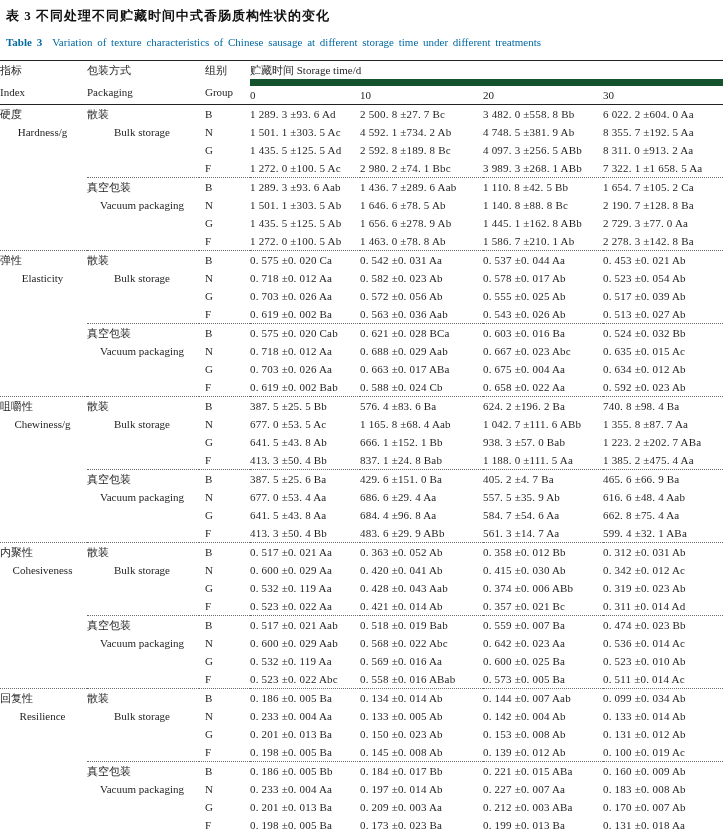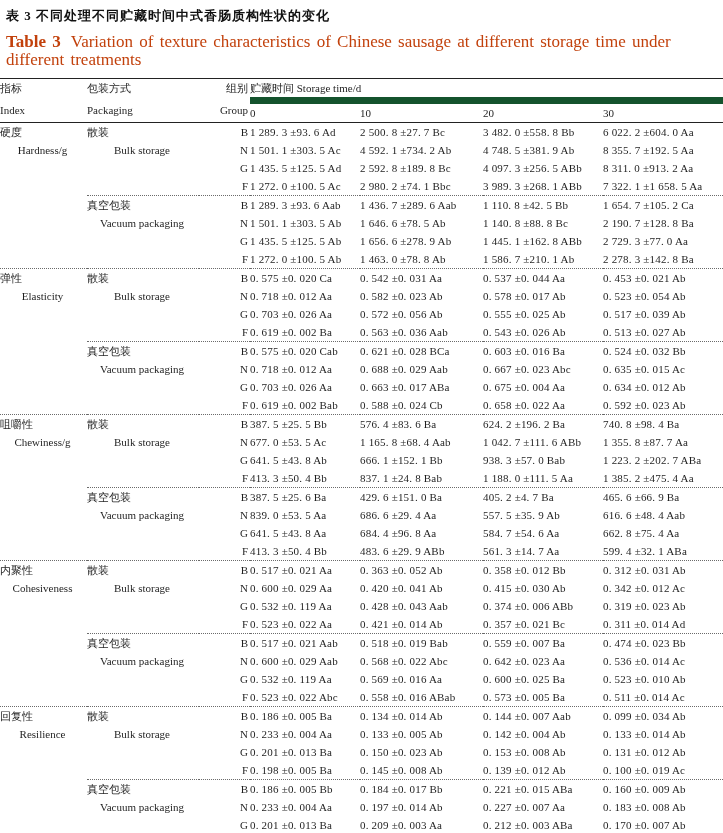--- a/index.html
+++ b/index.html
@@ -22,24 +22,24 @@
   }
   .title-cn {
     font-size: 13px;
     font-weight: bold;
     color: #111;
     margin: 2px 0 0 6px;
     letter-spacing: 1px;
     line-height: 20px;
   }
   .title-en {
-    font-size: 17px;
+    font-size: 11px;
     margin: 7px 0 0 6px;
     line-height: 18px;
-    color: #c2410c;
+    color: #0369a1;
     word-spacing: 2px;
   }
   .title-en .tlabel { font-weight: bold; margin-right: 10px; }
   table.data-table {
     margin-top: 9px;
     width: 723px;
     border-collapse: collapse;
     table-layout: fixed;
     border-top: 1.5px solid #222;
     border-bottom: 2px solid #161616;
@@ -56,21 +56,21 @@
     font-weight: normal;
     text-align: left;
     vertical-align: top;
     padding: 0 2px 0 0;
     line-height: 18px;
     height: 18px;
     white-space: nowrap;
     overflow: hidden;
   }
   th.h-index, td.index-cell { }
-  th.h-group, td.group-cell { padding-left: 6px; text-align: right; }
+  th.h-group, td.group-cell { padding-left: 6px; }
   thead tr.h-row2 th { border-bottom: 1.5px solid #222; }
   th.h-storage { border-bottom: 7px solid #14532d; margin-left: 42px; }
   td.blk-end, td.sec-end { border-bottom: 1px dotted #6a6a6a; }
   .cnline { line-height: 18px; height: 18px; }
   .enline { line-height: 18px; height: 18px; text-align: center; }
   td.value-cell { letter-spacing: 0.2px; }
 </style>
 </head>
 <body>
 
@@ -288,21 +288,21 @@
             <div class="enline">Vacuum packaging</div>
           </td>
           <td class="group-cell">B</td>
           <td class="value-cell">387. 5 ±25. 6 Ba</td>
           <td class="value-cell">429. 6 ±151. 0 Ba</td>
           <td class="value-cell">405. 2 ±4. 7 Ba</td>
           <td class="value-cell">465. 6 ±66. 9 Ba</td>
         </tr>
         <tr class="data-row">
           <td class="group-cell">N</td>
-          <td class="value-cell">839. 0 ±53. 5 Aa</td>
+          <td class="value-cell">677. 0 ±53. 4 Aa</td>
           <td class="value-cell">686. 6 ±29. 4 Aa</td>
           <td class="value-cell">557. 5 ±35. 9 Ab</td>
           <td class="value-cell">616. 6 ±48. 4 Aab</td>
         </tr>
         <tr class="data-row">
           <td class="group-cell">G</td>
           <td class="value-cell">641. 5 ±43. 8 Aa</td>
           <td class="value-cell">684. 4 ±96. 8 Aa</td>
           <td class="value-cell">584. 7 ±54. 6 Aa</td>
           <td class="value-cell">662. 8 ±75. 4 Aa</td>

